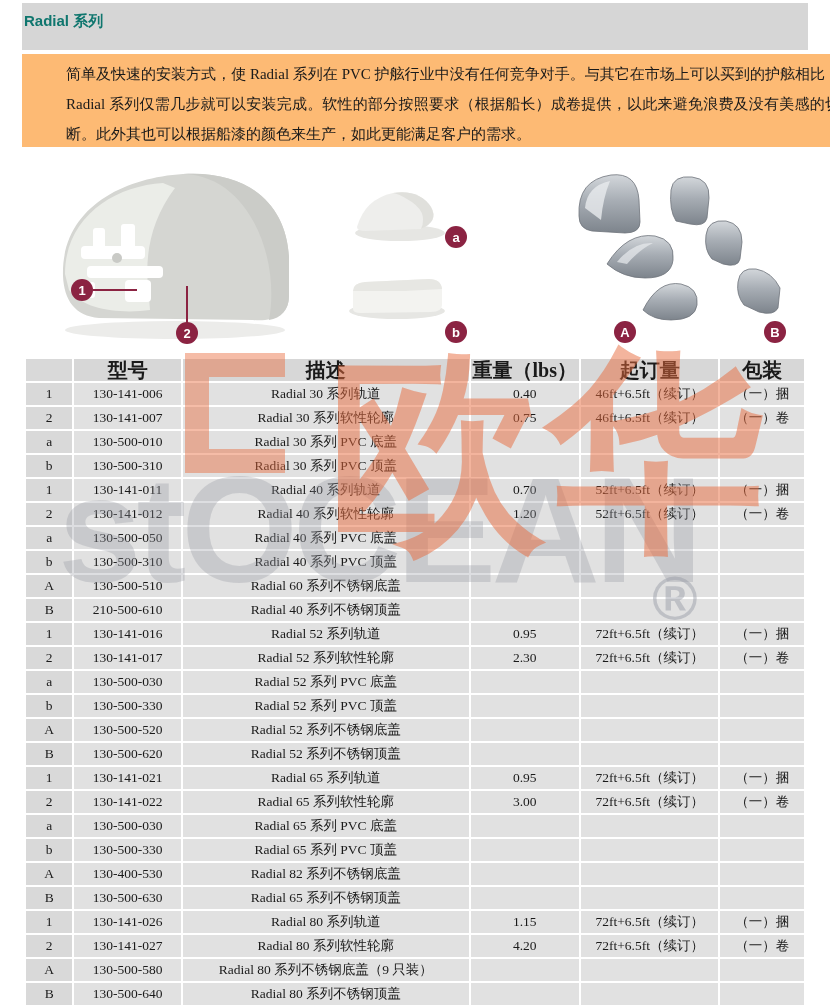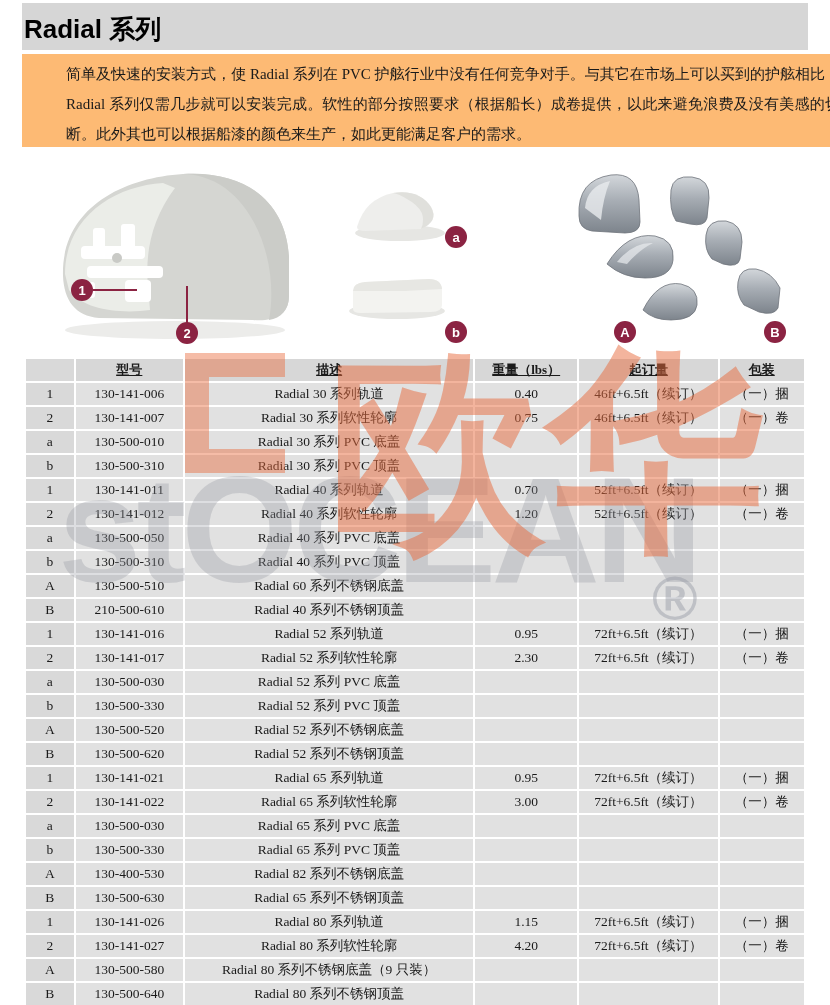--- a/index.html
+++ b/index.html
@@ -2,21 +2,21 @@
 <html><head>
 <meta charset="utf-8">
 <style>
   html,body{margin:0;padding:0;background:#ffffff;}
   .page{position:relative;width:830px;height:1005px;background:#ffffff;overflow:hidden;
         font-family:"Liberation Serif","DejaVu Serif",serif;color:#1a1a1a;}
 
   
   .title-band{position:absolute;left:22px;top:3px;width:786px;height:47px;background:#d6d6d6;}
   .page-title{position:absolute;left:2px;top:9px;font-family:"Liberation Sans","DejaVu Sans",sans-serif;
-              font-weight:bold;font-size:26px;color:#000000;}
+              font-weight:bold;font-size:15px;color:#0f766e;}
   .intro-box{position:absolute;left:22px;top:54px;width:786px;height:93px;background:#fdba74;padding-left:40px;}
   .intro-text{margin:0;padding:5px 8px 0 4px;font-size:15px;line-height:30px;text-align:justify;}
 
   
   .figure{position:absolute;}
   .badge{position:absolute;width:22px;height:22px;border-radius:50%;background:#8b2342;
          color:#fff;font-family:"Liberation Sans","DejaVu Sans",sans-serif;font-size:13px;font-weight:bold;
          display:flex;align-items:center;justify-content:center;z-index:2;}
   .callout-line{position:absolute;background:#8b2342;z-index:1;}
 
@@ -32,21 +32,21 @@
   .wm-red-st{position:absolute;left:68px;top:160px;font-size:118px;font-style:italic;font-weight:bold;
              color:rgba(232,106,60,0.45);}
   .wm-red-chars{position:absolute;left:318px;top:10px;font-size:218px;line-height:1.18;font-weight:bold;
                 color:rgba(232,106,60,0.5);white-space:nowrap;font-family:"Liberation Serif",serif;margin-left:10px;}
 
   
   .parts-table{position:absolute;left:24px;top:357px;width:782px;z-index:3;
                border-collapse:separate;border-spacing:2px;background:#ffffff;}
   .parts-table th,.parts-table td{background:#e1e1e1;height:22px;padding:0 2px;text-align:center;
                font-size:13.5px;line-height:1.1;white-space:nowrap;overflow:hidden;}
-  .parts-table th{background:#d7d7d7;font-weight:bold;font-size:13px;text-decoration:underline;}
+  .parts-table th{background:#d7d7d7;font-weight:bold;font-size:20px;}
   .parts-table th:first-child,.parts-table td:first-child{background:#d9d9d9;}
 </style>
 </head>
 <body>
 
 <div class="page">
 
   <div class="title-band">
     <div class="page-title">Radial 系列</div>
   </div>

